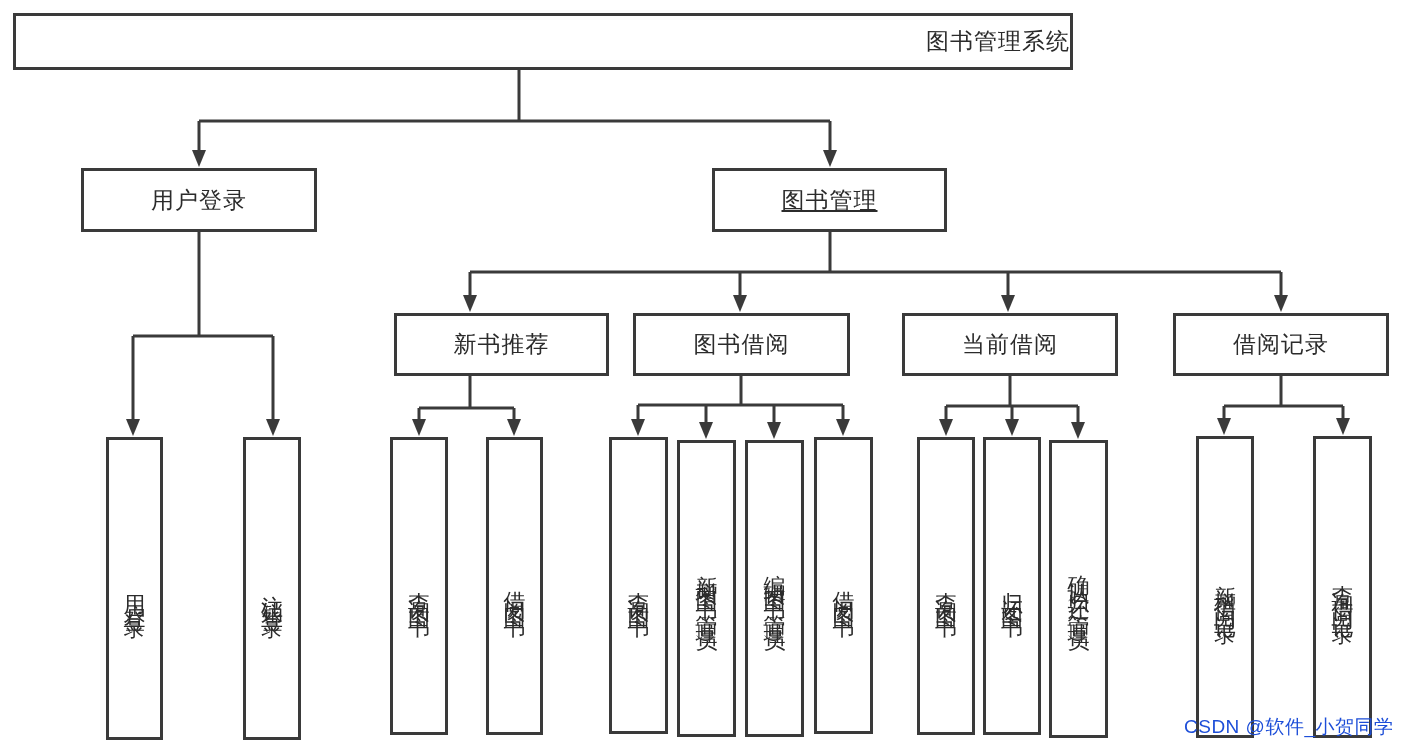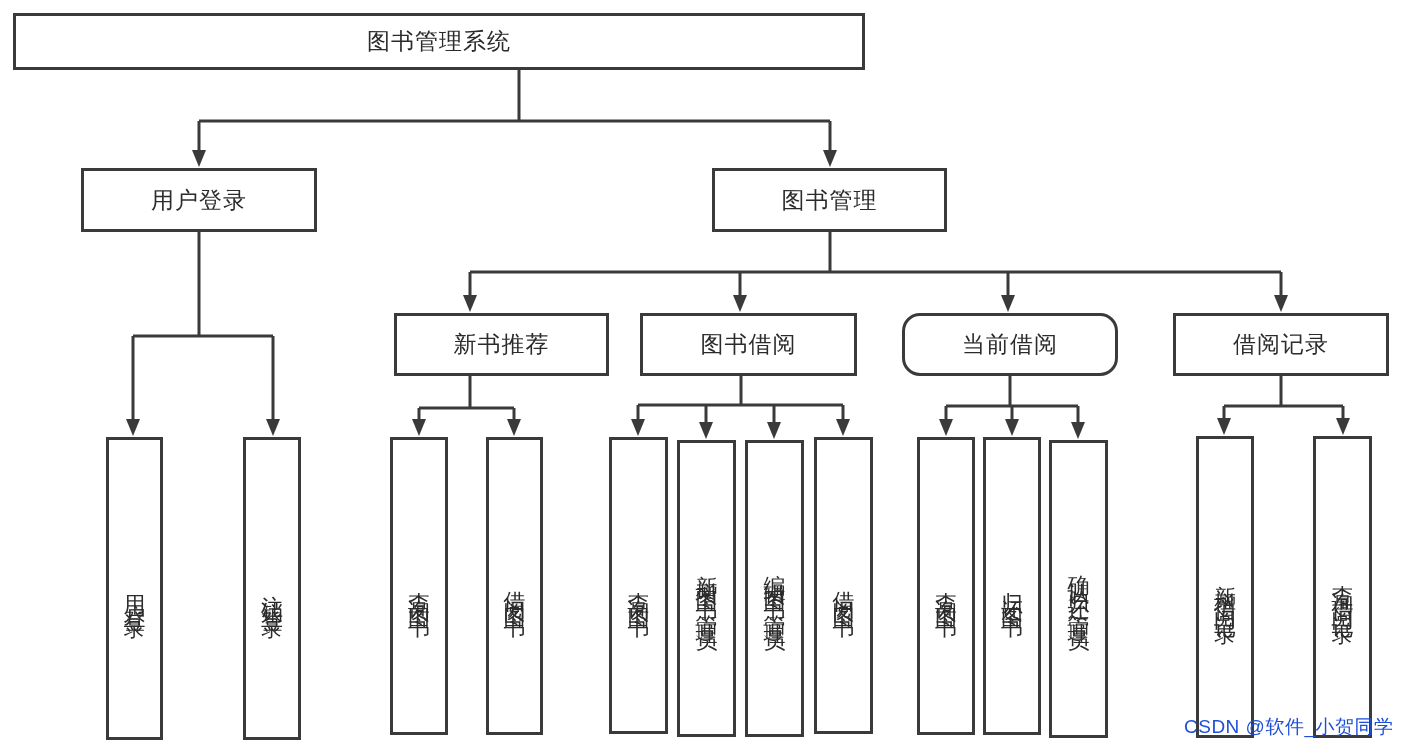--- a/index.html
+++ b/index.html
@@ -86,38 +86,38 @@
       <polygon points="767,422 781,422 774,439"></polygon>
       <polygon points="836,419 850,419 843,436"></polygon>
       <polygon points="939,419 953,419 946,436"></polygon>
       <polygon points="1005,419 1019,419 1012,436"></polygon>
       <polygon points="1071,422 1085,422 1078,439"></polygon>
       <polygon points="1217,418 1231,418 1224,435"></polygon>
       <polygon points="1336,418 1350,418 1343,435"></polygon>
     </g>
   </svg>
 
-  <div class="node h-node" style="left:13px;top:13px;width:852px;height:57px;">
+  <div class="node h-node" style="left:13px;top:13px;width:1060px;height:57px;justify-content:flex-end;">
     <span>图书管理系统</span>
   </div>
 
   <div class="node h-node" style="left:81px;top:168px;width:236px;height:64px;">
     <span>用户登录</span>
   </div>
-  <div class="node h-node" style="left:712px;top:168px;width:235px;height:64px;">
+  <div class="node h-node" style="left:712px;top:168px;width:235px;height:64px;text-decoration:underline;">
     <span>图书管理</span>
   </div>
 
   <div class="node h-node" style="left:363px;top:313px;width:215px;height:63px;margin-left:31px;">
     <span>新书推荐</span>
   </div>
-  <div class="node h-node" style="left:633px;top:313px;width:217px;height:63px;margin-left:7px;">
+  <div class="node h-node" style="left:633px;top:313px;width:217px;height:63px;">
     <span>图书借阅</span>
   </div>
-  <div class="node h-node" style="left:902px;top:313px;width:216px;height:63px;border-radius:18px;">
+  <div class="node h-node" style="left:902px;top:313px;width:216px;height:63px;">
     <span>当前借阅</span>
   </div>
   <div class="node h-node" style="left:1173px;top:313px;width:216px;height:63px;">
     <span>借阅记录</span>
   </div>
 
   <div class="node v-node" style="left:106px;top:437px;width:57px;height:303px;">
     <span class="v-label">用户登录</span>
   </div>
   <div class="node v-node" style="left:243px;top:437px;width:58px;height:303px;">

